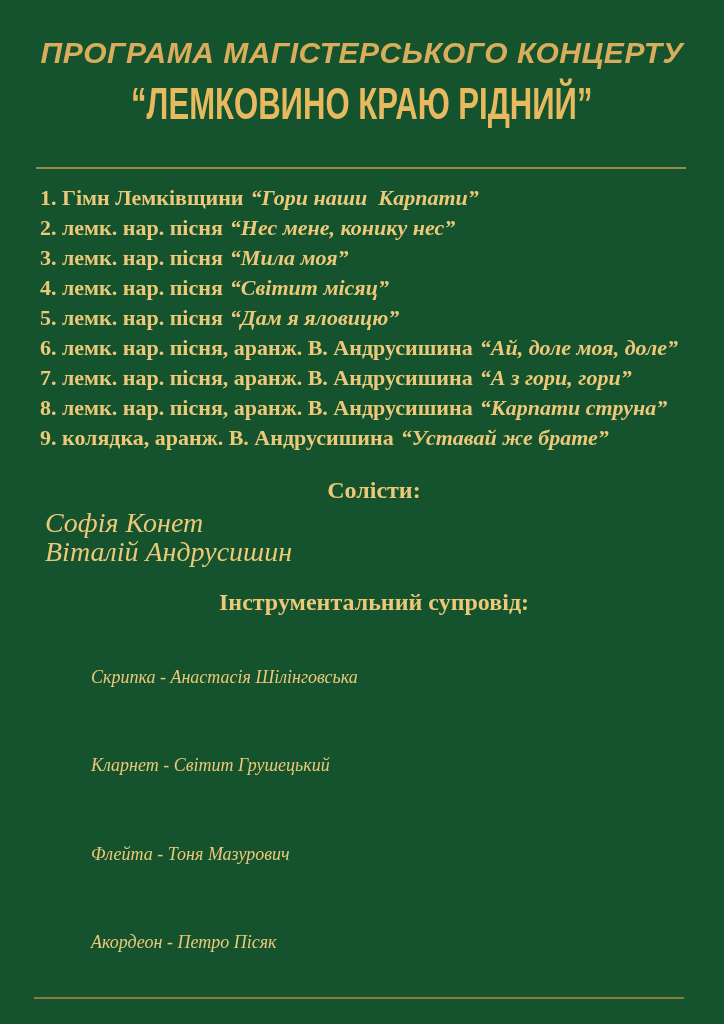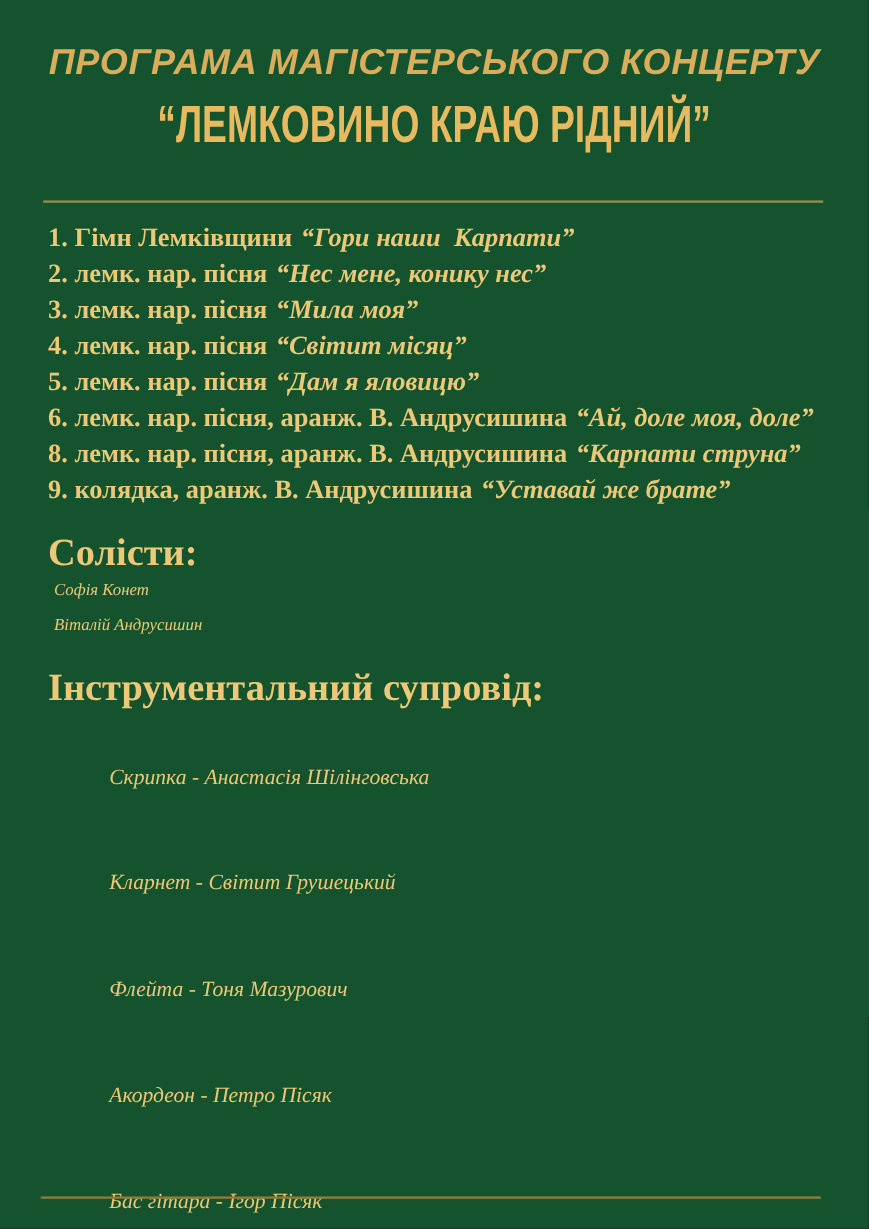--- a/index.html
+++ b/index.html
@@ -75,31 +75,32 @@
     white-space: nowrap;
   }
   .program-item .song {
     font-style: italic;
     margin-left: 0.32em;
     white-space: pre;
     text-align: right;
   }
   .section-heading {
     margin-top: 22px;
-    font-size: 32px;
+    font-size: 24px;
     line-height: 30px;
     font-weight: 700;
+    text-align: center;
   }
   .soloists-names {
     margin-top: 3px;
     padding-left: 5px;
   }
   .soloist-name {
     font-style: italic;
-    font-size: 14px;
+    font-size: 28px;
     line-height: 29px;
   }
   .accompaniment-heading {
     margin-top: 21px;
   }
   .accompaniment-list {
     margin-top: 16px;
     padding-left: 15px;
   }
   .accompaniment-row {
@@ -138,20 +139,23 @@
       <li class="program-item">
         <span>4. лемк. нар. пісня</span><span class="song">“Світит місяц”</span>
       </li>
       <li class="program-item">
         <span>5. лемк. нар. пісня</span><span class="song">“Дам я яловицю”</span>
       </li>
       <li class="program-item">
         <span>6. лемк. нар. пісня, аранж. В. Андрусишина</span><span class="song">“Ай, доле моя, доле”</span>
       </li>
       <li class="program-item">
+        <span>7. лемк. нар. пісня, аранж. В. Андрусишина</span><span class="song">“А з гори, гори”</span>
+      </li>
+      <li class="program-item">
         <span>8. лемк. нар. пісня, аранж. В. Андрусишина</span><span class="song">“Карпати струна”</span>
       </li>
       <li class="program-item">
         <span>9. колядка, аранж. В. Андрусишина</span><span class="song">“Уставай же брате”</span>
       </li>
     </ul>
 
     <div class="section-heading">Солісти:</div>
 
     <div class="soloists-names">

